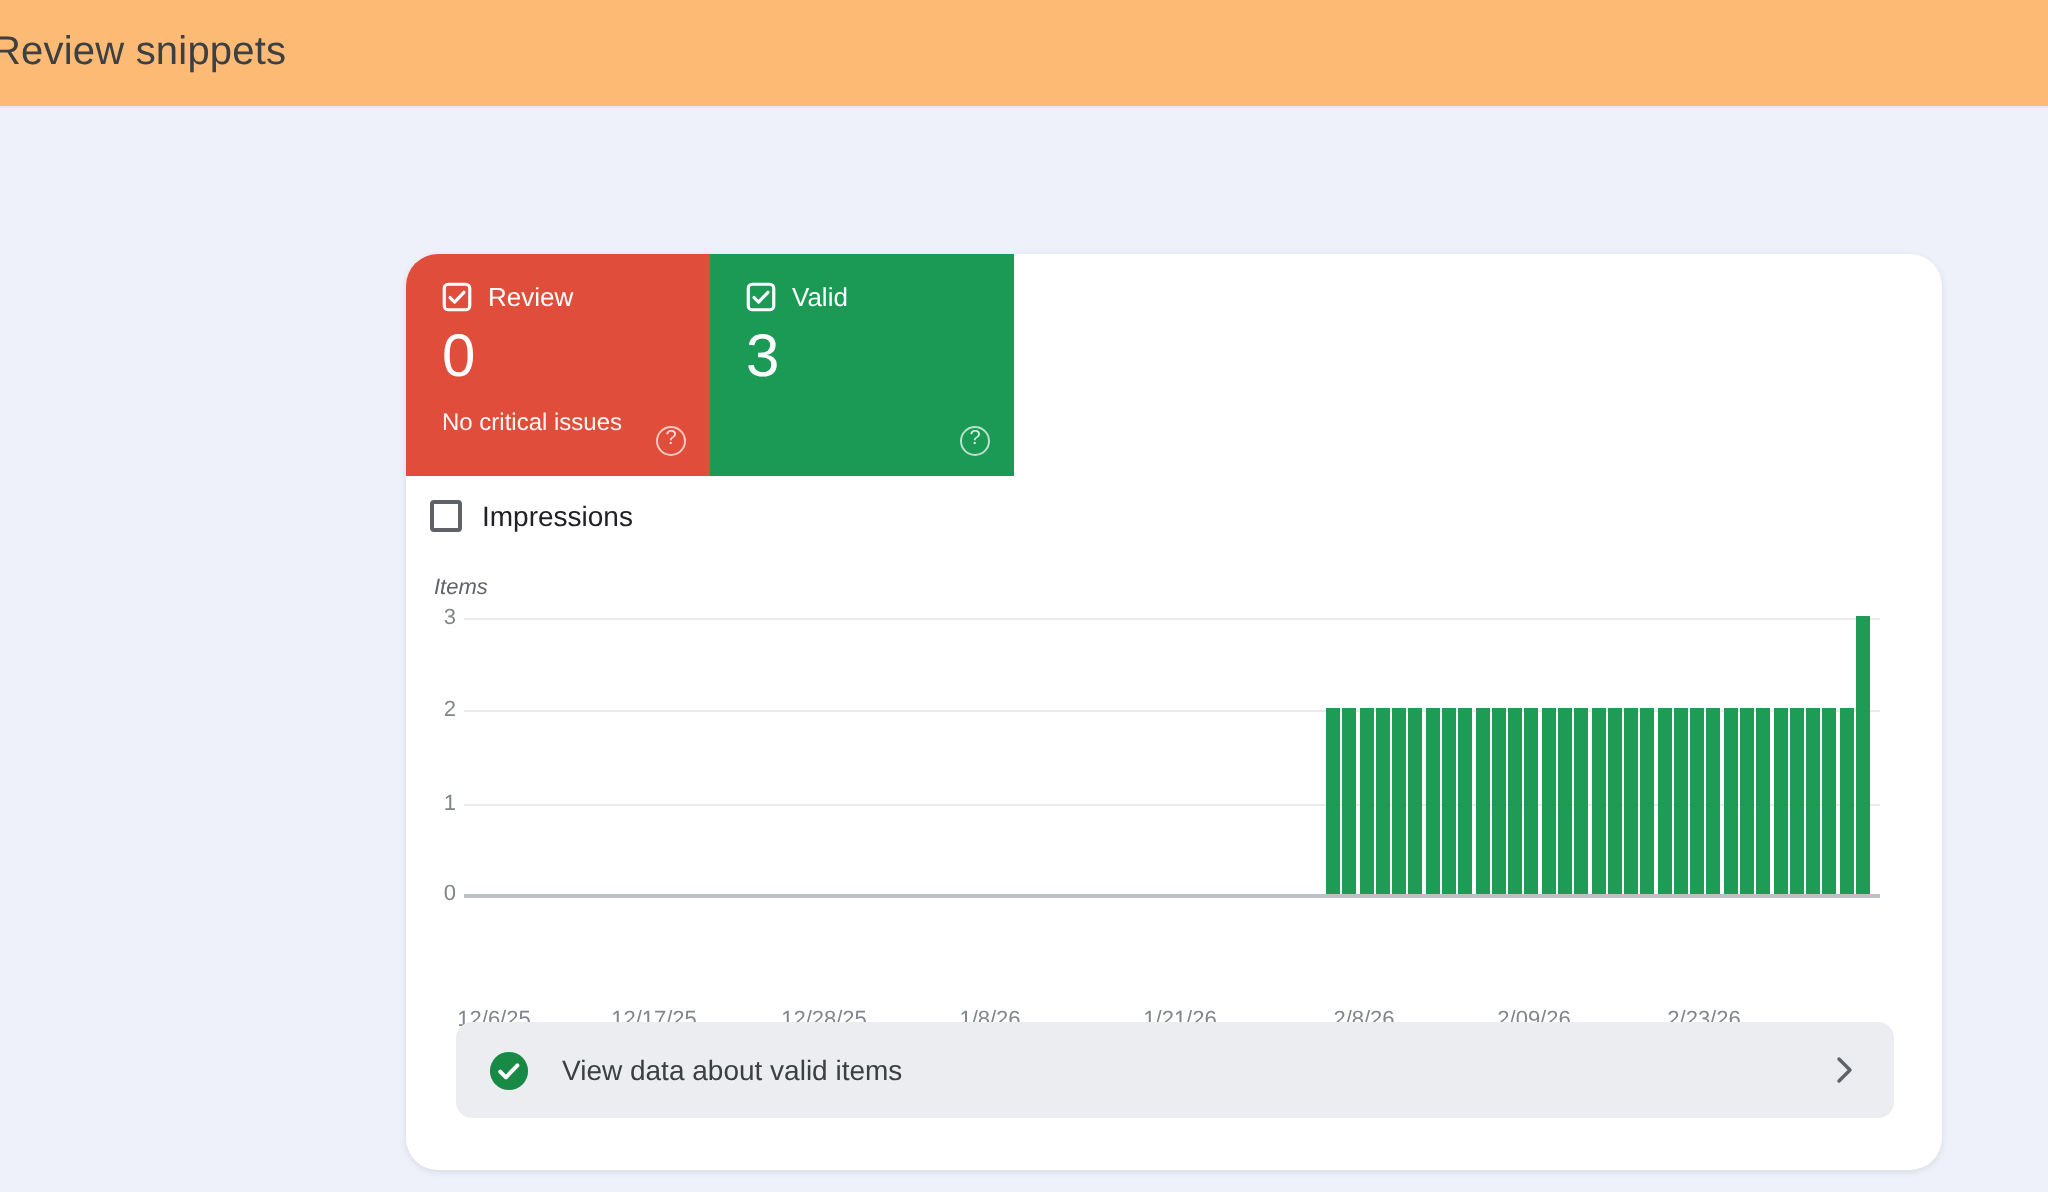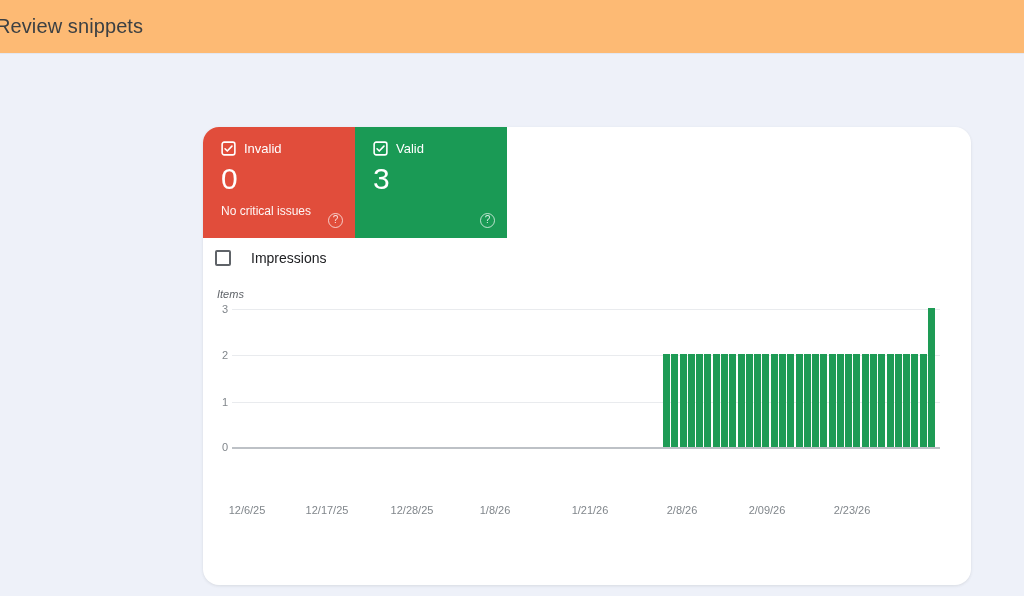--- a/index.html
+++ b/index.html
@@ -37,21 +37,21 @@
   .sum-note { font-size: 12px; margin-top: 9px; opacity: 0.95; }
   .help-circle {
     position: absolute; right: 12px; bottom: 10px;
     width: 15px; height: 15px; border: 1.4px solid rgba(255,255,255,0.7);
     border-radius: 50%; color: rgba(255,255,255,0.85);
     font-size: 10px; line-height: 12px; text-align: center; cursor: pointer;
   }
   
   .impressions-row {
     position: absolute; left: 12px; top: 123px;
-    display: flex; align-items: center; gap: 20px; cursor: pointer;
+    display: flex; align-items: center; gap: 10px; cursor: pointer;
   }
   .checkbox {
     width: 16px; height: 16px; border: 2px solid #5f6368; border-radius: 2px;
     background: #fff;
   }
   .impressions-label { font-size: 14px; color: #202124; }
   
   .chart-ylabel {
     position: absolute; left: 14px; top: 161px; font-size: 11px; color: #5f6368; font-style: italic;
   }
@@ -97,21 +97,21 @@
 
   <div class="summary-row">
     <div class="sum-card invalid">
       <div class="sum-head">
         <span>
           <svg class="icon-svg" width="15" height="15" viewBox="0 0 16 16">
             <rect x="1.2" y="1.2" width="13.6" height="13.6" rx="2.2" fill="none" stroke="#ffffff" stroke-width="1.7"></rect>
             <path d="M4.3 8.3 l2.4 2.4 5-5.2" fill="none" stroke="#ffffff" stroke-width="1.7" stroke-linecap="round" stroke-linejoin="round"></path>
           </svg>
         </span>
-        <span>Invalid</span>
+        <span>Review</span>
       </div>
       <div class="sum-count">0</div>
       <div class="sum-note">No critical issues</div>
       <div class="help-circle">?</div>
     </div>
     <div class="sum-card valid">
       <div class="sum-head">
         <span>
           <svg class="icon-svg" width="15" height="15" viewBox="0 0 16 16">
             <rect x="1.2" y="1.2" width="13.6" height="13.6" rx="2.2" fill="none" stroke="#ffffff" stroke-width="1.7"></rect>
@@ -182,14 +182,28 @@
     <span class="xtick" style="left:15px">12/6/25</span>
     <span class="xtick" style="left:95px">12/17/25</span>
     <span class="xtick" style="left:180px">12/28/25</span>
     <span class="xtick" style="left:263px">1/8/26</span>
     <span class="xtick" style="left:358px">1/21/26</span>
     <span class="xtick" style="left:450px">2/8/26</span>
     <span class="xtick" style="left:535px">2/09/26</span>
     <span class="xtick" style="left:620px">2/23/26</span>
   </div>
 
+  <div class="footer-action">
+    <span>
+      <svg class="icon-svg" width="21" height="21" viewBox="0 0 22 22">
+        <circle cx="11" cy="11" r="10" fill="#188a46"></circle>
+        <path d="M6.4 11.3 l3 3 6-6.2" fill="none" stroke="#ffffff" stroke-width="2.1" stroke-linecap="round" stroke-linejoin="round"></path>
+      </svg>
+    </span>
+    <span class="footer-label">View data about valid items</span>
+    <span>
+      <svg class="icon-svg" width="18" height="18" viewBox="0 0 18 18">
+        <path d="M6.5 3.5 l5.5 5.5 -5.5 5.5" fill="none" stroke="#5f6368" stroke-width="1.7" stroke-linecap="round" stroke-linejoin="round"></path>
+      </svg>
+    </span>
+  </div>
 
 </div>
 
 </body></html>

